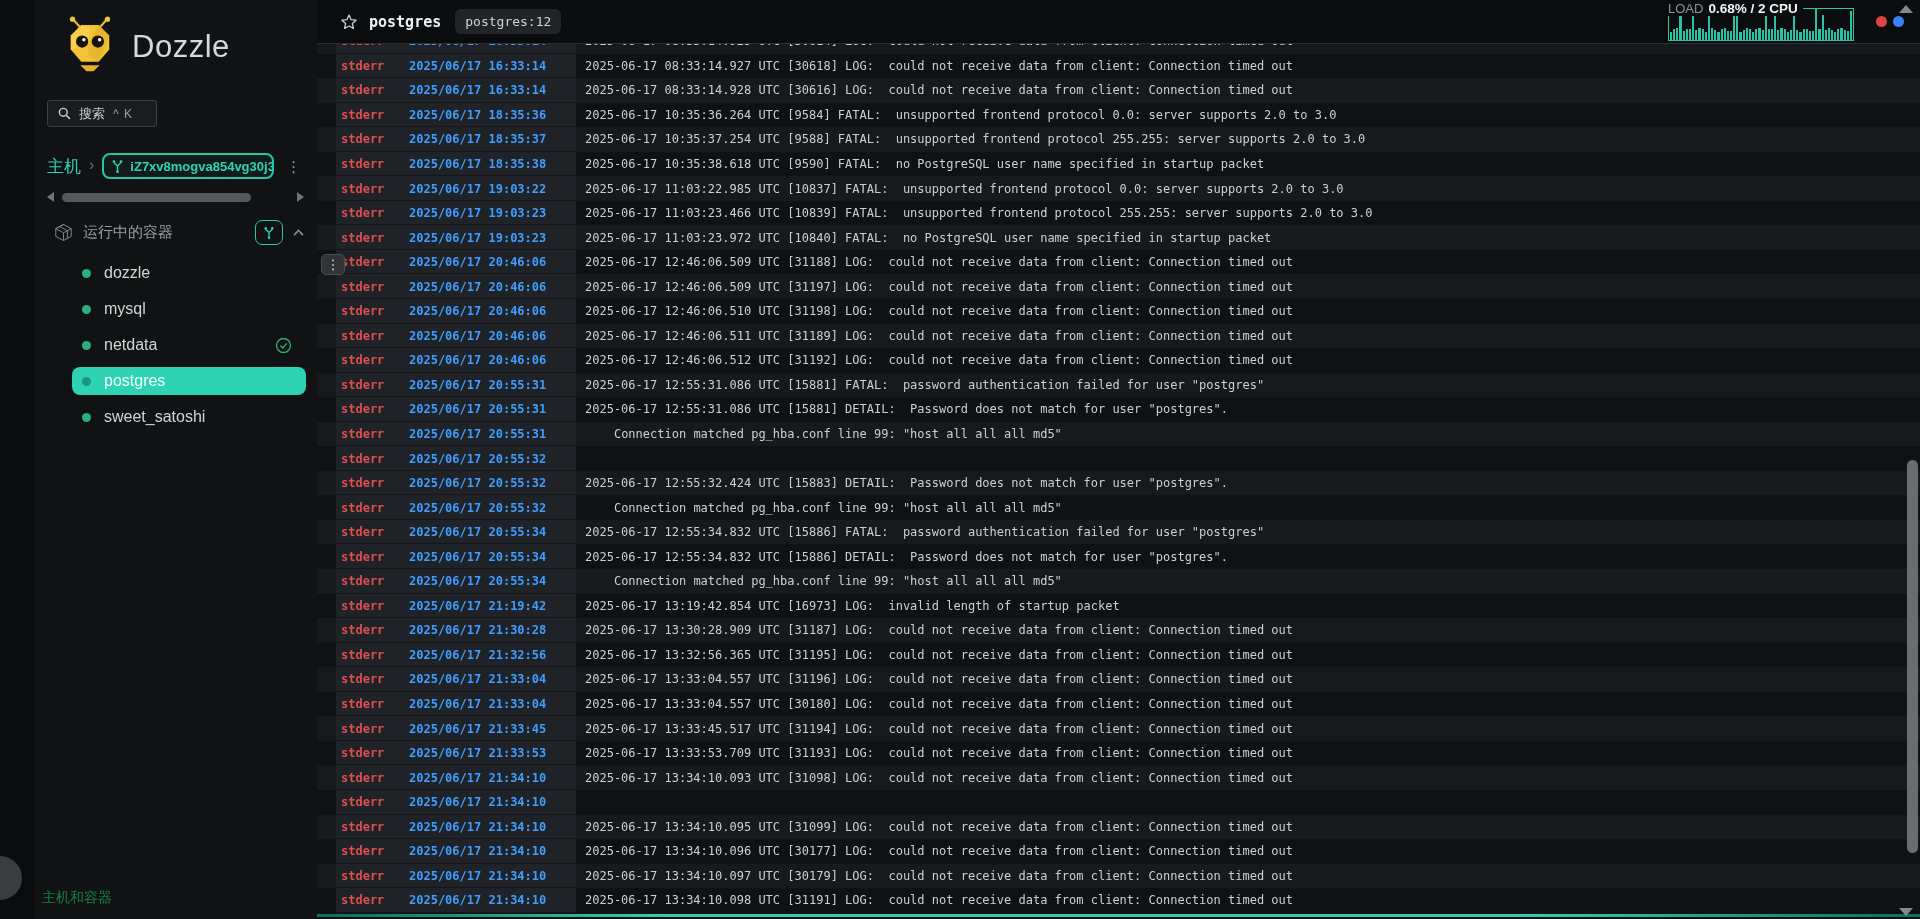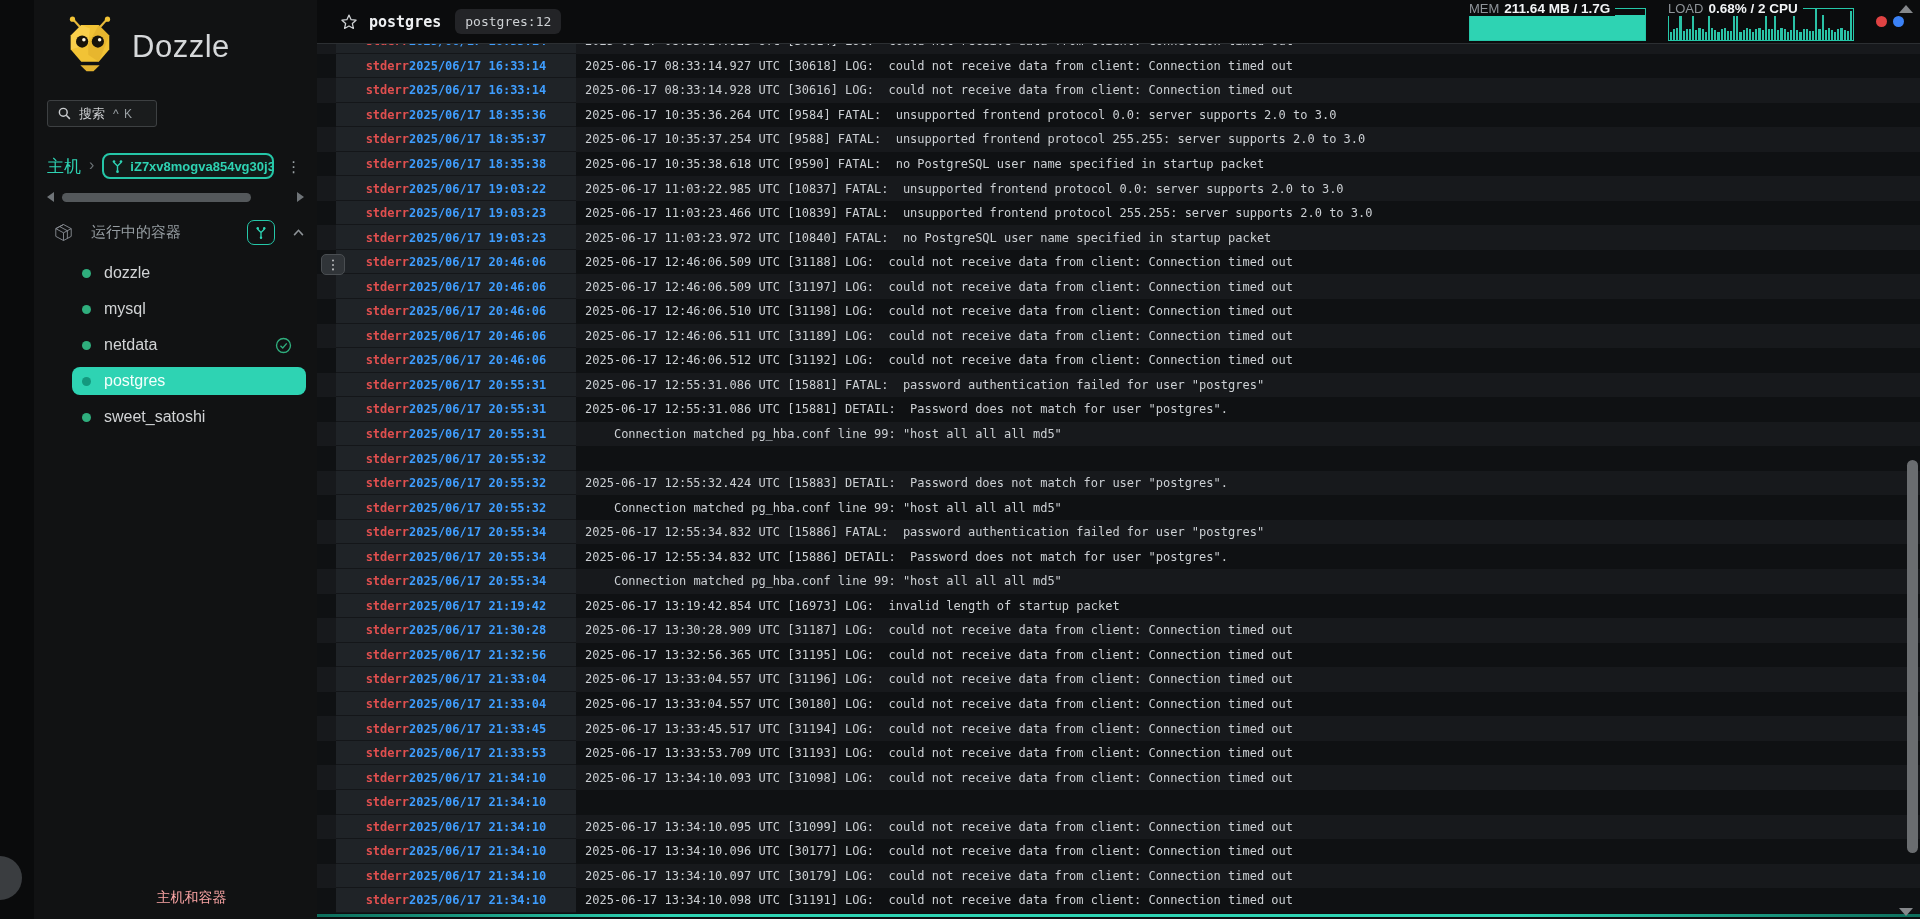--- a/index.html
+++ b/index.html
@@ -26,36 +26,36 @@
   .host-pill{height:26px;max-width:172px;border:2px solid var(--accent-dim);border-radius:8px;
     display:flex;align-items:center;gap:6px;padding:0 7px;overflow:hidden;cursor:pointer;background:#121b19;}
   .host-pill .host-id{color:var(--accent);font-weight:bold;font-size:13px;white-space:nowrap;}
   .kebab{color:#9aa0a4;font-size:15px;line-height:1;padding:2px 4px;cursor:pointer;}
   .hscroll{margin:13px 13px 0 13px;display:flex;align-items:center;gap:6px;}
   .tri{width:0;height:0;border-style:solid;}
   .tri-left{border-width:5px 7px 5px 0;border-color:transparent #6f7478 transparent transparent;}
   .tri-right{border-width:5px 0 5px 7px;border-color:transparent transparent transparent #6f7478;}
   .hscroll-track{flex:1;height:9px;position:relative;}
   .hscroll-thumb{position:absolute;left:2px;top:0;height:9px;width:82%;background:#54585b;border-radius:5px;cursor:pointer;}
-  .running-row{margin:18px 13px 0 20px;display:flex;align-items:center;gap:18px;}
+  .running-row{margin:18px 13px 0 20px;display:flex;align-items:center;gap:10px;}
   .running-label{font-size:15px;color:#979ea3;flex:1;white-space:nowrap;overflow:hidden;}
   .branch-btn{width:28px;height:25px;border:1px solid var(--accent-dim);border-radius:7px;
     display:flex;align-items:center;justify-content:center;cursor:pointer;background:transparent;}
   .chev-up{color:#8d9296;cursor:pointer;display:flex;}
   .containers{margin-top:14px;}
   .container-item{height:28px;margin:0 11px 8px 38px;border-radius:8px;display:flex;align-items:center;
     gap:13px;padding-left:10px;cursor:pointer;}
   .container-item .dot{width:9px;height:9px;border-radius:50%;background:#2fae7d;flex:none;}
   .container-item .c-name{font-size:16px;color:#d2d4d6;white-space:nowrap;}
   .container-item.selected{background:var(--accent);}
   .container-item.selected .c-name{color:#f4fffc;}
   .container-item.selected .dot{background:#14987e;}
   .container-item .check{margin-left:auto;margin-right:14px;display:flex;}
-  .sidebar-footer{position:absolute;bottom:12px;left:16px;width:100%;text-align:center;
-    font-size:14px;color:#fca5a5;}
+  .sidebar-footer{position:absolute;bottom:12px;left:8px;width:100%;
+    font-size:14px;color:#15803d;}
   .collapse-circle{position:absolute;left:-22px;top:856px;width:44px;height:44px;border-radius:50%;
     background:#3a3d40;cursor:pointer;z-index:9;}
 
   
   .main{position:relative;flex:1;display:flex;flex-direction:column;background:#0d0f11;min-width:0;}
   .topbar{height:44px;flex:none;background:#0b0c0d;border-bottom:1px solid #2c2f32;
     display:flex;align-items:center;padding:0 16px 0 23px;}
   .star{display:flex;margin-right:11px;cursor:pointer;}
   .container-title{font-family:"DejaVu Sans Mono","Liberation Mono",monospace;font-weight:bold;
     font-size:15px;color:#eef0f2;margin-right:14px;}
@@ -74,21 +74,21 @@
   .load-bars i{flex:1;background:var(--accent);opacity:.92;}
   .stream-dots{display:flex;align-items:center;gap:6px;height:44px;}
   .sdot{width:11px;height:11px;border-radius:50%;cursor:pointer;}
   .sdot.red{background:#e04343;}
   .sdot.blue{background:#3b82f6;}
   .scroll-top{position:absolute;top:5px;right:7px;width:0;height:0;border-style:solid;cursor:pointer;
     border-width:0 7px 8px 7px;border-color:transparent transparent #85888b transparent;z-index:20;}
 
   
   .logview{position:relative;flex:1;overflow:hidden;
-    font-family:"DejaVu Sans Mono","Liberation Mono",monospace;text-align:right;}
+    font-family:"DejaVu Sans Mono","Liberation Mono",monospace;}
   .rows{position:absolute;inset:0;display:flex;flex-direction:column;}
   .log-row{height:24.55px;flex:none;display:flex;align-items:center;padding-left:19px;cursor:default;}
   .log-row.light{background:#17191c;}
   .log-row.dark{background:#0f1113;}
   .log-row.first{margin-top:-15px;}
   .meta{width:240px;height:100%;flex:none;background:#1f2327;display:flex;align-items:center;
     box-shadow:inset 0 -1px rgba(0,0,0,.35);}
   .std{width:73px;padding-left:5px;font-size:12px;font-weight:bold;color:var(--red);flex:none;}
   .ts{font-size:12px;font-weight:bold;color:var(--blue);white-space:nowrap;}
   .msg{margin-left:9px;font-size:12px;color:var(--msg);white-space:pre;tab-size:4;}
@@ -224,29 +224,20 @@
     <header class="topbar">
       <span class="star">
         <svg width="18" height="18" viewBox="0 0 24 24">
             <path d="M12 2.8 L14.8 8.9 21.4 9.6 16.5 14.1 17.9 20.6 12 17.3 6.1 20.6 7.5 14.1 2.6 9.6 9.2 8.9 Z" fill="none" stroke="#cfd2d4" stroke-width="1.7" stroke-linejoin="round"></path>
           </svg>
       </span>
       <span class="container-title">postgres</span>
       <span class="image-badge">postgres:12</span>
 
       <div class="topbar-right">
-        <div class="stat mem">
-          <div class="stat-label-row">
-            <span class="stat-name">MEM</span>
-            <span class="stat-value">211.64 MB / 1.7G</span>
-          </div>
-          <div class="stat-box">
-              <div class="mem-fill"></div>
-            </div>
-        </div>
         <div class="stat load">
           <div class="stat-label-row">
             <span class="stat-name">LOAD</span>
             <span class="stat-value">0.68% / 2 CPU</span>
           </div>
           <div class="stat-box">
               <div class="load-bars" id="load-bars">
                 <i style="height: 23%;"></i>
                 <i style="height: 32.7393%;"></i>
                 <i style="height: 35.9021%;"></i>

